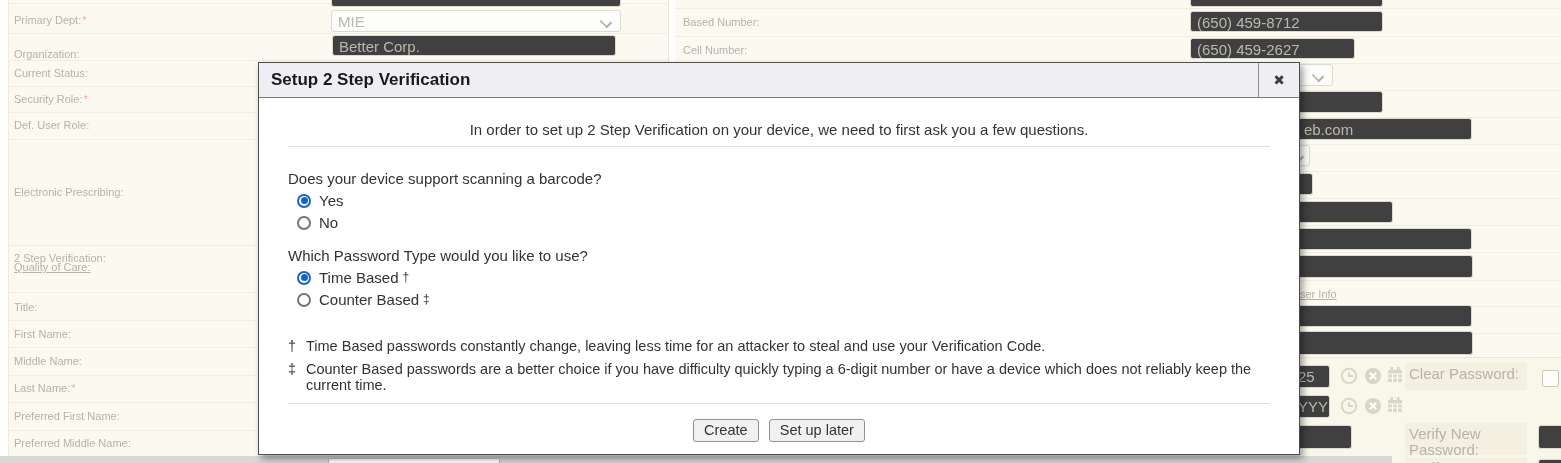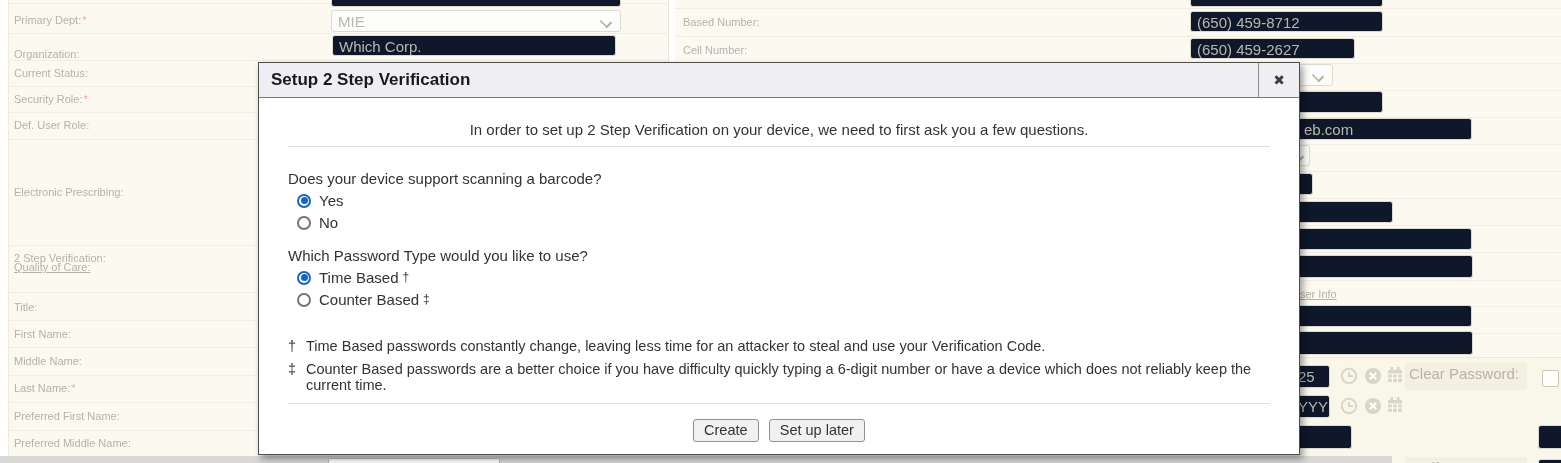--- a/index.html
+++ b/index.html
@@ -8,21 +8,21 @@
 
   
   .panel{position:absolute;top:0;background:#fbf9f0;}
   .left-panel{left:8px;width:659px;height:456px;border-left:1px solid #edeade;border-right:1px solid #e9e6d9;}
   .right-panel{left:675px;width:886px;height:463px;}
   .divider{position:absolute;left:0;right:0;height:1px;background:#f1eee1;}
   .flabel{position:absolute;left:5px;font-size:11px;line-height:17px;color:#b5b3aa;white-space:nowrap;}
   .right-panel .flabel{left:8px;}
   .req{color:#f2a9a9;margin-left:1px;}
   .flink{text-decoration:underline;cursor:pointer;}
-  .finput,.fselect{position:absolute;box-sizing:border-box;background:#0f172a;border:1px solid #ddDAce;border-radius:3px;
+  .finput,.fselect{position:absolute;box-sizing:border-box;background:#404040;border:1px solid #ddDAce;border-radius:3px;
           font-size:15px;color:#bab8ae;padding:1px 6px 0 6px;line-height:19px;white-space:nowrap;overflow:hidden;}
   .fselect{background:#fdfdfb;}
   .chev{position:absolute;right:9px;top:6px;width:8px;height:8px;border-right:2px solid #b2afa2;border-bottom:2px solid #b2afa2;transform:rotate(45deg) scale(1,.75);}
   .section{position:absolute;left:0;top:357px;right:0;bottom:0;background:#f9f6ea;border-top:1px solid #eae7d6;}
   .cell{position:absolute;background:#f3f0e1;font-size:15px;line-height:16px;color:#b5b3aa;padding:3px 0 0 4px;box-sizing:border-box;overflow:hidden;}
   .checkbox{position:absolute;width:15px;height:15px;background:#fff;border:1px solid #ccc9bb;border-radius:2px;}
   .ico{position:absolute;width:18px;height:18px;}
   .bottom-strip{position:absolute;left:0;top:456px;width:1392px;height:7px;background:#d8d8d6;}
   .strip-box{position:absolute;background:#fff;border:1px solid #bcbcba;border-radius:2px;}
 
@@ -84,21 +84,21 @@
     <div class="flabel" style="top:353px"><span>Middle Name:</span></div>
     <div class="flabel" style="top:380px"><span>Last Name:</span><span class="req">*</span></div>
     <div class="flabel" style="top:408px"><span>Preferred First Name:</span></div>
     <div class="flabel" style="top:435px"><span>Preferred Middle Name:</span></div>
 
     <div class="finput" style="left:322px;top:-15px;width:290px;height:22px"></div>
     <div class="fselect" style="left:322px;top:10px;width:290px;height:22px">
       <span>MIE</span>
       <span class="chev"></span>
     </div>
-    <div class="finput" style="left:323px;top:35px;width:284px;height:21px"><span>Which Corp.</span></div>
+    <div class="finput" style="left:323px;top:35px;width:284px;height:21px"><span>Better Corp.</span></div>
   </div>
 
   <div class="panel right-panel">
     <div class="divider" style="top:8px"></div>
     <div class="divider" style="top:36px"></div>
     <div class="divider" style="top:63px"></div>
     <div class="divider" style="top:90px"></div>
     <div class="divider" style="top:117px"></div>
     <div class="divider" style="top:144px"></div>
     <div class="divider" style="top:171px"></div>
@@ -163,20 +163,21 @@
           <path d="M5.8 5.8l6.4 6.4M12.2 5.8l-6.4 6.4" stroke="#fff" stroke-width="2.2"></path>
         </svg>
       <svg class="ico" style="left:711px;top:38px" viewBox="0 0 18 18">
           <rect x="2" y="4" width="14" height="12" rx="1" fill="#d9d6c7"></rect>
           <rect x="4.5" y="1" width="2.5" height="4" fill="#d9d6c7"></rect>
           <rect x="11" y="1" width="2.5" height="4" fill="#d9d6c7"></rect>
           <path d="M2 8h14M6.5 8v8M11.5 8v8M2 12h14" stroke="#fff" stroke-width="1.2"></path>
         </svg>
 
       <div class="finput" style="left:565px;top:67px;width:112px;height:24px"></div>
+      <div class="cell" style="left:730px;top:65px;width:122px;height:32px"><span>Verify New Password:</span></div>
       <div class="finput" style="left:863px;top:67px;width:60px;height:24px"></div>
 
       <div class="cell" style="left:730px;top:99px;width:122px;height:20px"><span>Verify New PIN</span></div>
       <div class="finput" style="left:863px;top:101px;width:60px;height:20px"></div>
     </div>
   </div>
 
   <div class="bottom-strip">
     <div class="strip-box" style="left:328px;top:2px;width:170px;height:12px"></div>
   </div>

